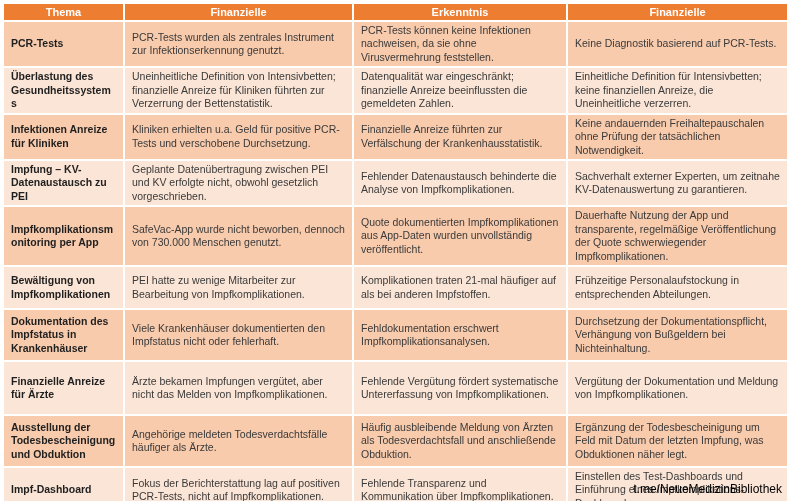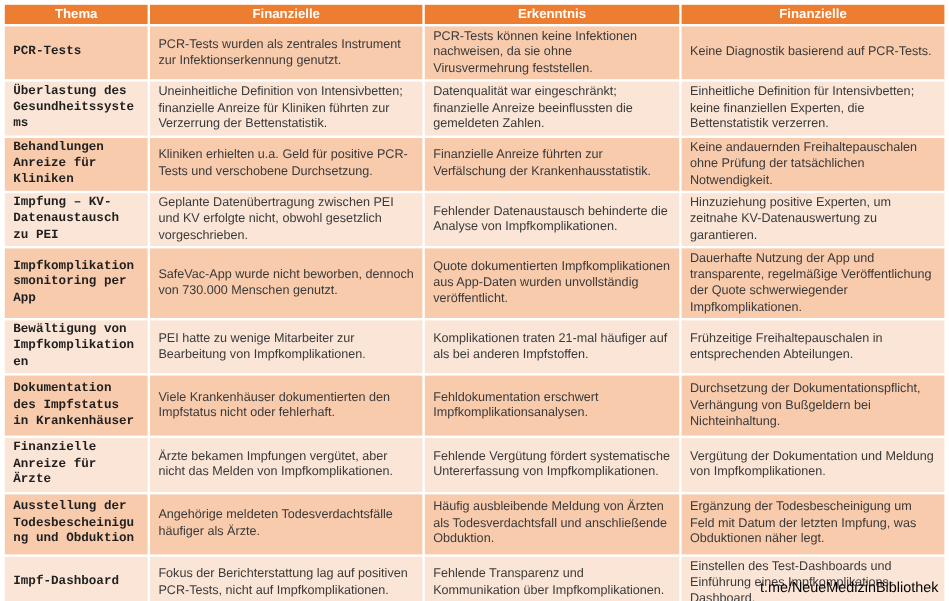--- a/index.html
+++ b/index.html
@@ -40,32 +40,31 @@
     color: #3a3a3a;
     padding: 2px 7px;
     vertical-align: middle;
     box-sizing: border-box;
     overflow-wrap: break-word;
     word-break: break-word;
   }
   table.summary td.thema {
     font-weight: bold;
     color: #1f1f1f;
-    font-family: Liberation Mono, monospace;
   }
   tbody tr:nth-child(odd) td { background: #F8CBAD; }
   tbody tr:nth-child(even) td { background: #FBE5D6; }
   tbody tr:nth-child(1) td  { height: 44px; }
   tbody tr:nth-child(2) td  { height: 42px; }
   tbody tr:nth-child(3) td  { height: 40px; }
   tbody tr:nth-child(4) td  { height: 41px; }
   tbody tr:nth-child(5) td  { height: 51px; }
   tbody tr:nth-child(6) td  { height: 41px; margin-top: 28px; }
   tbody tr:nth-child(7) td  { height: 50px; }
-  tbody tr:nth-child(8) td  { height: 40px; }
+  tbody tr:nth-child(8) td  { height: 52px; }
   tbody tr:nth-child(9) td  { height: 50px; }
   tbody tr:nth-child(10) td { height: 41px; }
   .watermark {
     position: absolute;
     top: 482px;
     right: 9px;
     font-size: 12px;
     color: #000000;
   }
 </style>
@@ -92,45 +91,45 @@
       <tr>
         <td class="thema">PCR-Tests</td>
         <td>PCR-Tests wurden als zentrales Instrument zur Infektionserkennung genutzt.</td>
         <td>PCR-Tests können keine Infektionen nachweisen, da sie ohne Virusvermehrung feststellen.</td>
         <td>Keine Diagnostik basierend auf PCR-Tests.</td>
       </tr>
       <tr>
         <td class="thema">Überlastung des Gesundheitssystems</td>
         <td>Uneinheitliche Definition von Intensivbetten; finanzielle Anreize für Kliniken führten zur Verzerrung der Bettenstatistik.</td>
         <td>Datenqualität war eingeschränkt; finanzielle Anreize beeinflussten die gemeldeten Zahlen.</td>
-        <td>Einheitliche Definition für Intensivbetten; keine finanziellen Experten, die Bettenstatistik verzerren.</td>
+        <td>Einheitliche Definition für Intensivbetten; keine finanziellen Anreize, die Uneinheitliche verzerren.</td>
       </tr>
       <tr>
-        <td class="thema">Behandlungen Anreize für Kliniken</td>
+        <td class="thema">Infektionen Anreize für Kliniken</td>
         <td>Kliniken erhielten u.a. Geld für positive PCR-Tests und verschobene Durchsetzung.</td>
         <td>Finanzielle Anreize führten zur Verfälschung der Krankenhausstatistik.</td>
         <td>Keine andauernden Freihaltepauschalen ohne Prüfung der tatsächlichen Notwendigkeit.</td>
       </tr>
       <tr>
         <td class="thema">Impfung – KV-Datenaustausch zu PEI</td>
         <td>Geplante Datenübertragung zwischen PEI und KV erfolgte nicht, obwohl gesetzlich vorgeschrieben.</td>
         <td>Fehlender Datenaustausch behinderte die Analyse von Impfkomplikationen.</td>
-        <td>Hinzuziehung positive Experten, um zeitnahe KV-Datenauswertung zu garantieren.</td>
+        <td>Sachverhalt externer Experten, um zeitnahe KV-Datenauswertung zu garantieren.</td>
       </tr>
       <tr>
         <td class="thema">Impfkomplikationsmonitoring per App</td>
         <td>SafeVac-App wurde nicht beworben, dennoch von 730.000 Menschen genutzt.</td>
         <td>Quote dokumentierten Impfkomplikationen aus App-Daten wurden unvollständig veröffentlicht.</td>
         <td>Dauerhafte Nutzung der App und transparente, regelmäßige Veröffentlichung der Quote schwerwiegender Impfkomplikationen.</td>
       </tr>
       <tr>
         <td class="thema">Bewältigung von Impfkomplikationen</td>
         <td>PEI hatte zu wenige Mitarbeiter zur Bearbeitung von Impfkomplikationen.</td>
         <td>Komplikationen traten 21-mal häufiger auf als bei anderen Impfstoffen.</td>
-        <td>Frühzeitige Freihaltepauschalen in entsprechenden Abteilungen.</td>
+        <td>Frühzeitige Personalaufstockung in entsprechenden Abteilungen.</td>
       </tr>
       <tr>
         <td class="thema">Dokumentation des Impfstatus in Krankenhäuser</td>
         <td>Viele Krankenhäuser dokumentierten den Impfstatus nicht oder fehlerhaft.</td>
         <td>Fehldokumentation erschwert Impfkomplikationsanalysen.</td>
         <td>Durchsetzung der Dokumentationspflicht, Verhängung von Bußgeldern bei Nichteinhaltung.</td>
       </tr>
       <tr>
         <td class="thema">Finanzielle Anreize für Ärzte</td>
         <td>Ärzte bekamen Impfungen vergütet, aber nicht das Melden von Impfkomplikationen.</td>

